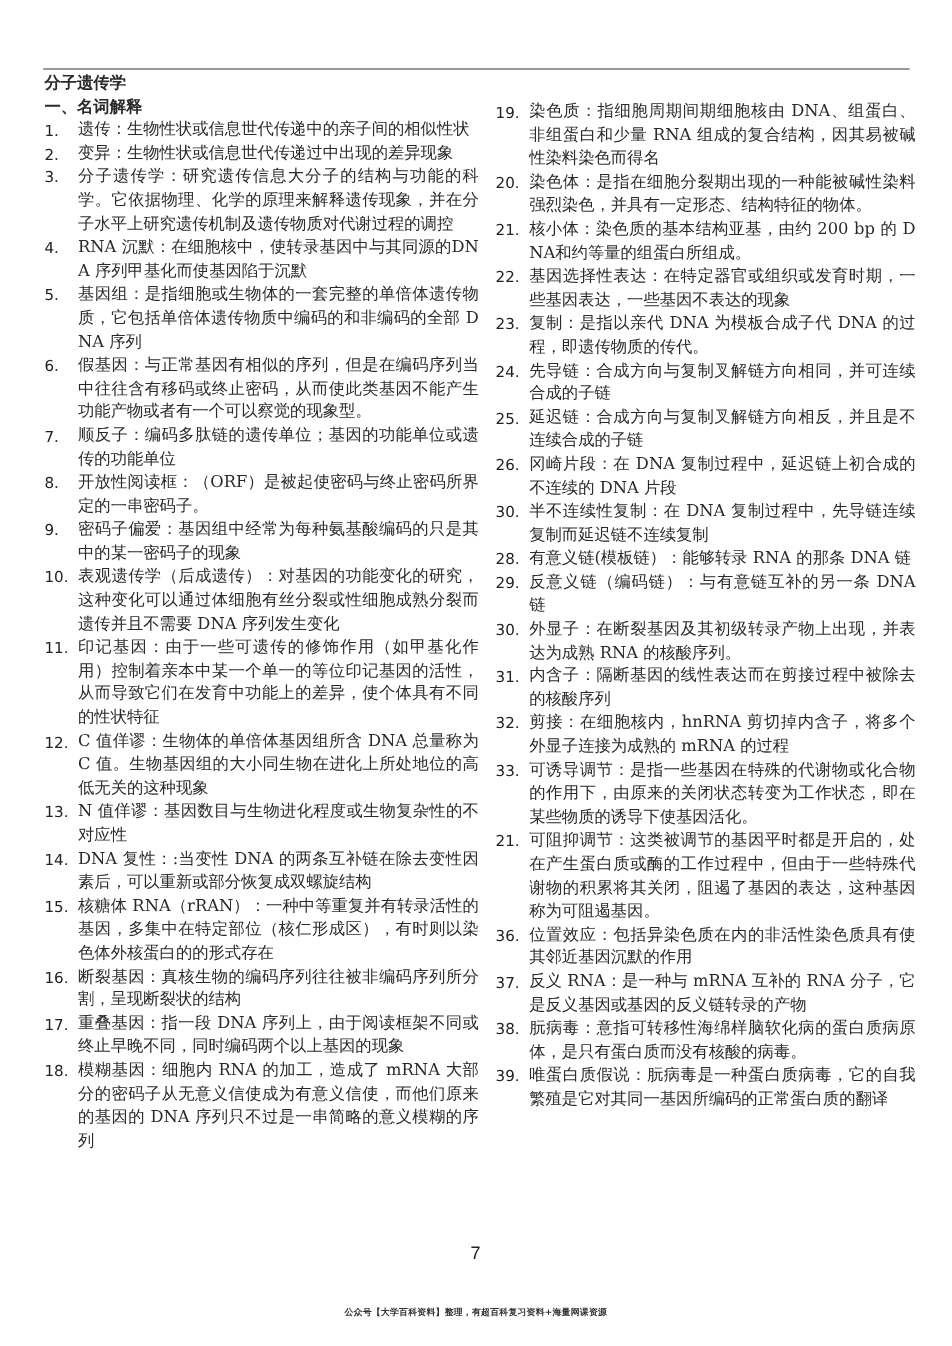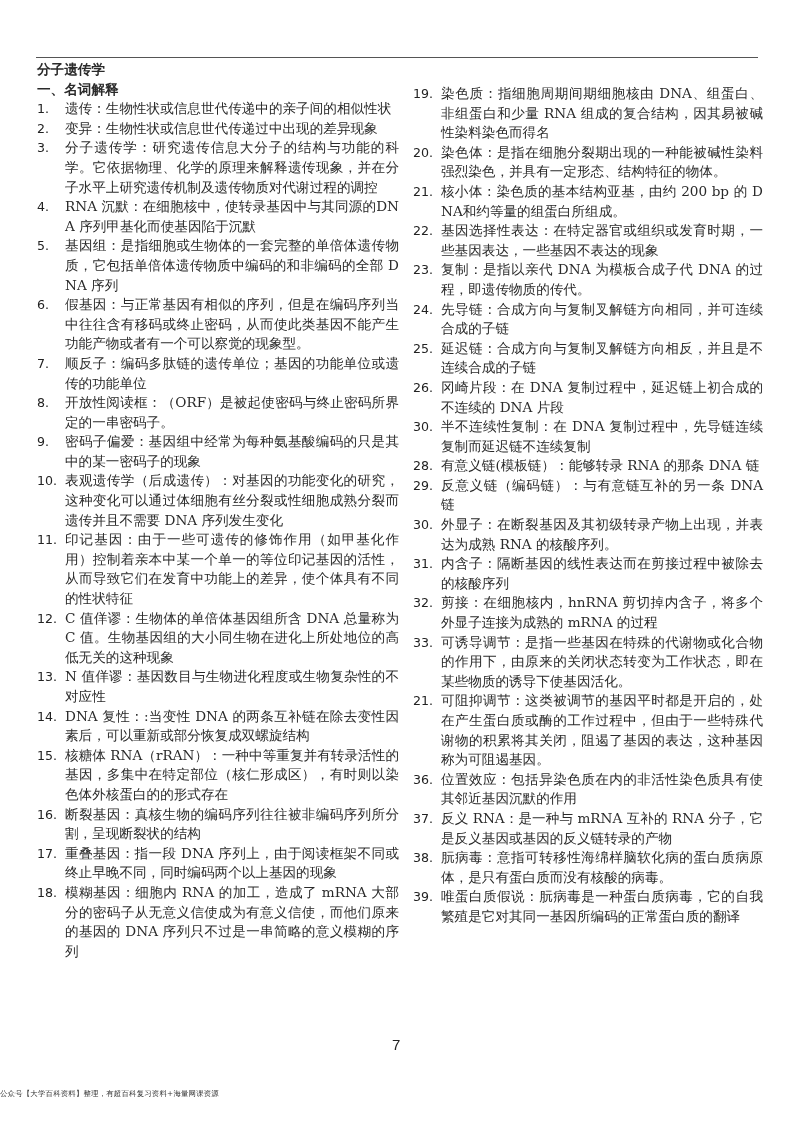--- a/index.html
+++ b/index.html
@@ -10,22 +10,22 @@
   .col { position: absolute; top: 60px; font-size: 13.6px; line-height: 19.6px; }
   .col.left { left: 37px; width: 362px; }
   .col.right { left: 413px; width: 350px; margin-top: 24px; }
   .heading { display: block; padding-left: 0; font-size: 13.6px; font-weight: bold; }
   .item { display: flex; }
   .num { flex: 0 0 28px; font-family: "DejaVu Sans", "Liberation Sans", sans-serif;
          font-size: 12.6px; color: #222; }
   .text { flex: 1 1 auto; text-align: justify; word-break: break-all; }
   .pagenum { position: absolute; left: 392px; top: 1036px; font-family: "Liberation Sans", sans-serif;
              font-size: 15px; color: #222; }
-  .footer { position: absolute; left: 0; width: 793px; top: 1089px; 
-            font-size: 7.4px; color: #333; font-weight: normal; letter-spacing: 0.2px; }
+  .footer { position: absolute; left: 0; width: 793px; top: 1089px; text-align: center;
+            font-size: 7.4px; color: #333; font-weight: bold; letter-spacing: 0.2px; }
 </style>
 </head>
 <body>
 
 <div class="rule"></div>
 
 <div class="col left">
   <div class="heading">分子遗传学</div>
   <div class="heading">一、名词解释</div>
   <div id="left-list">

